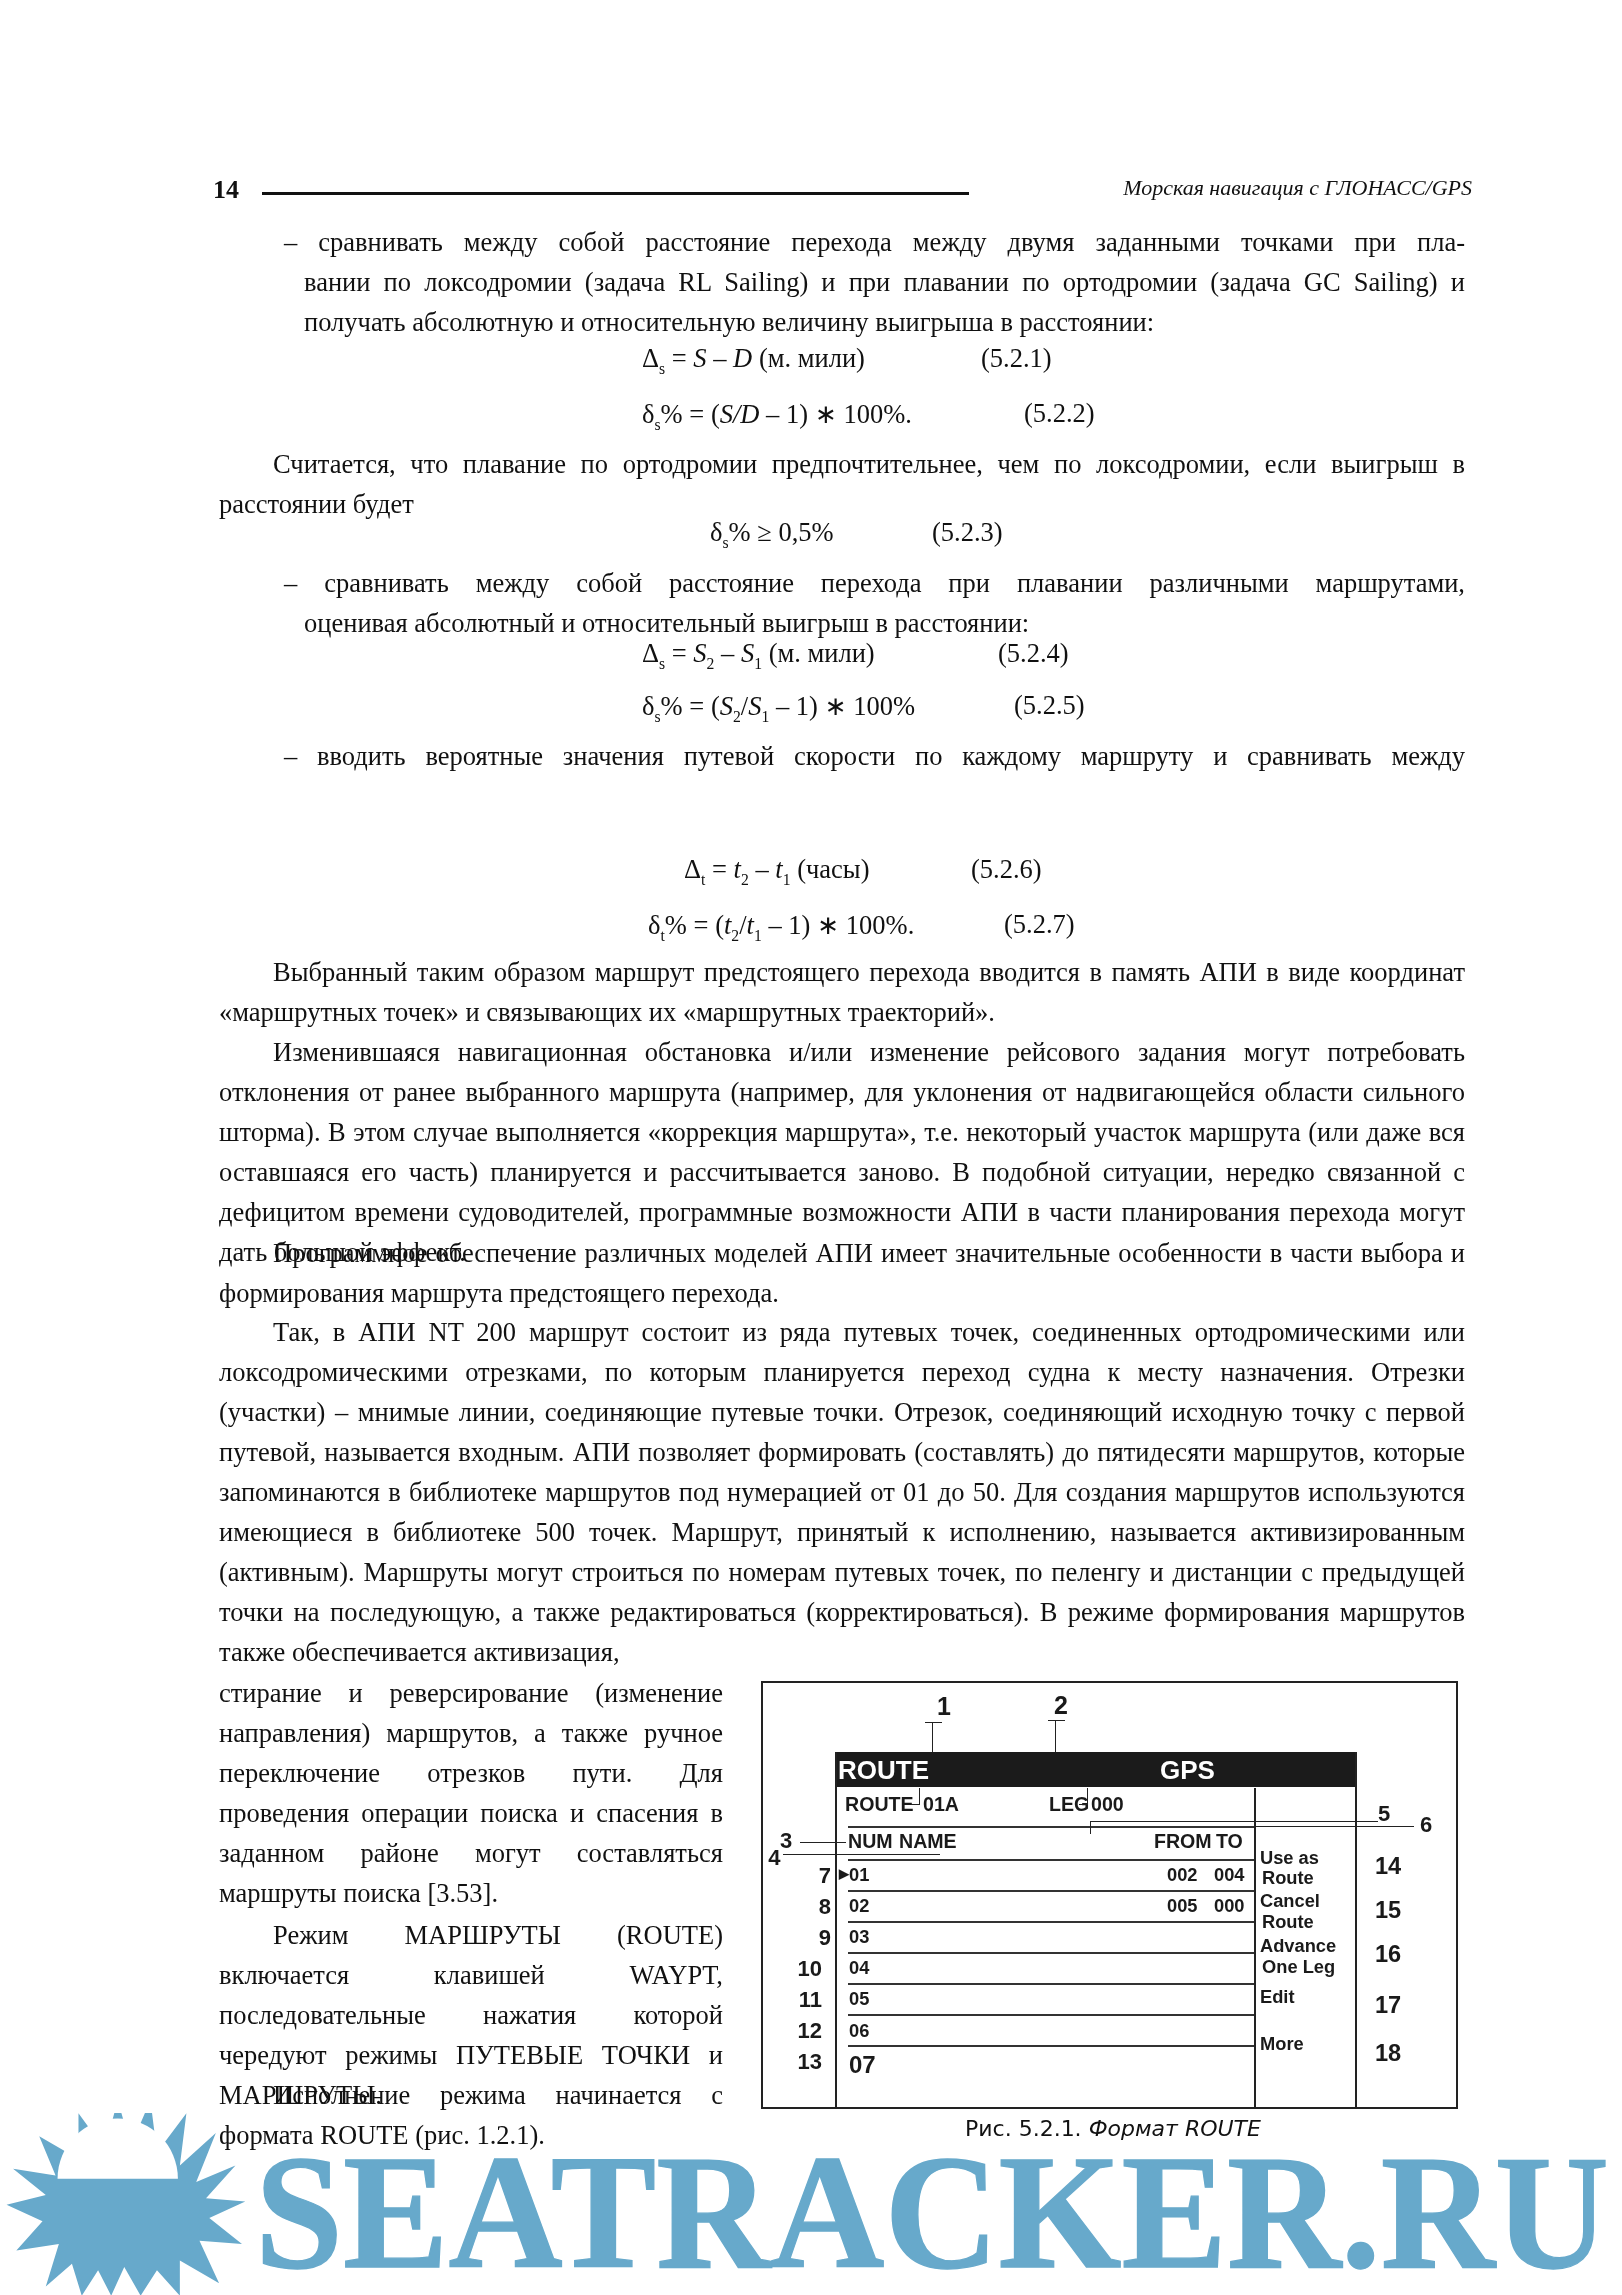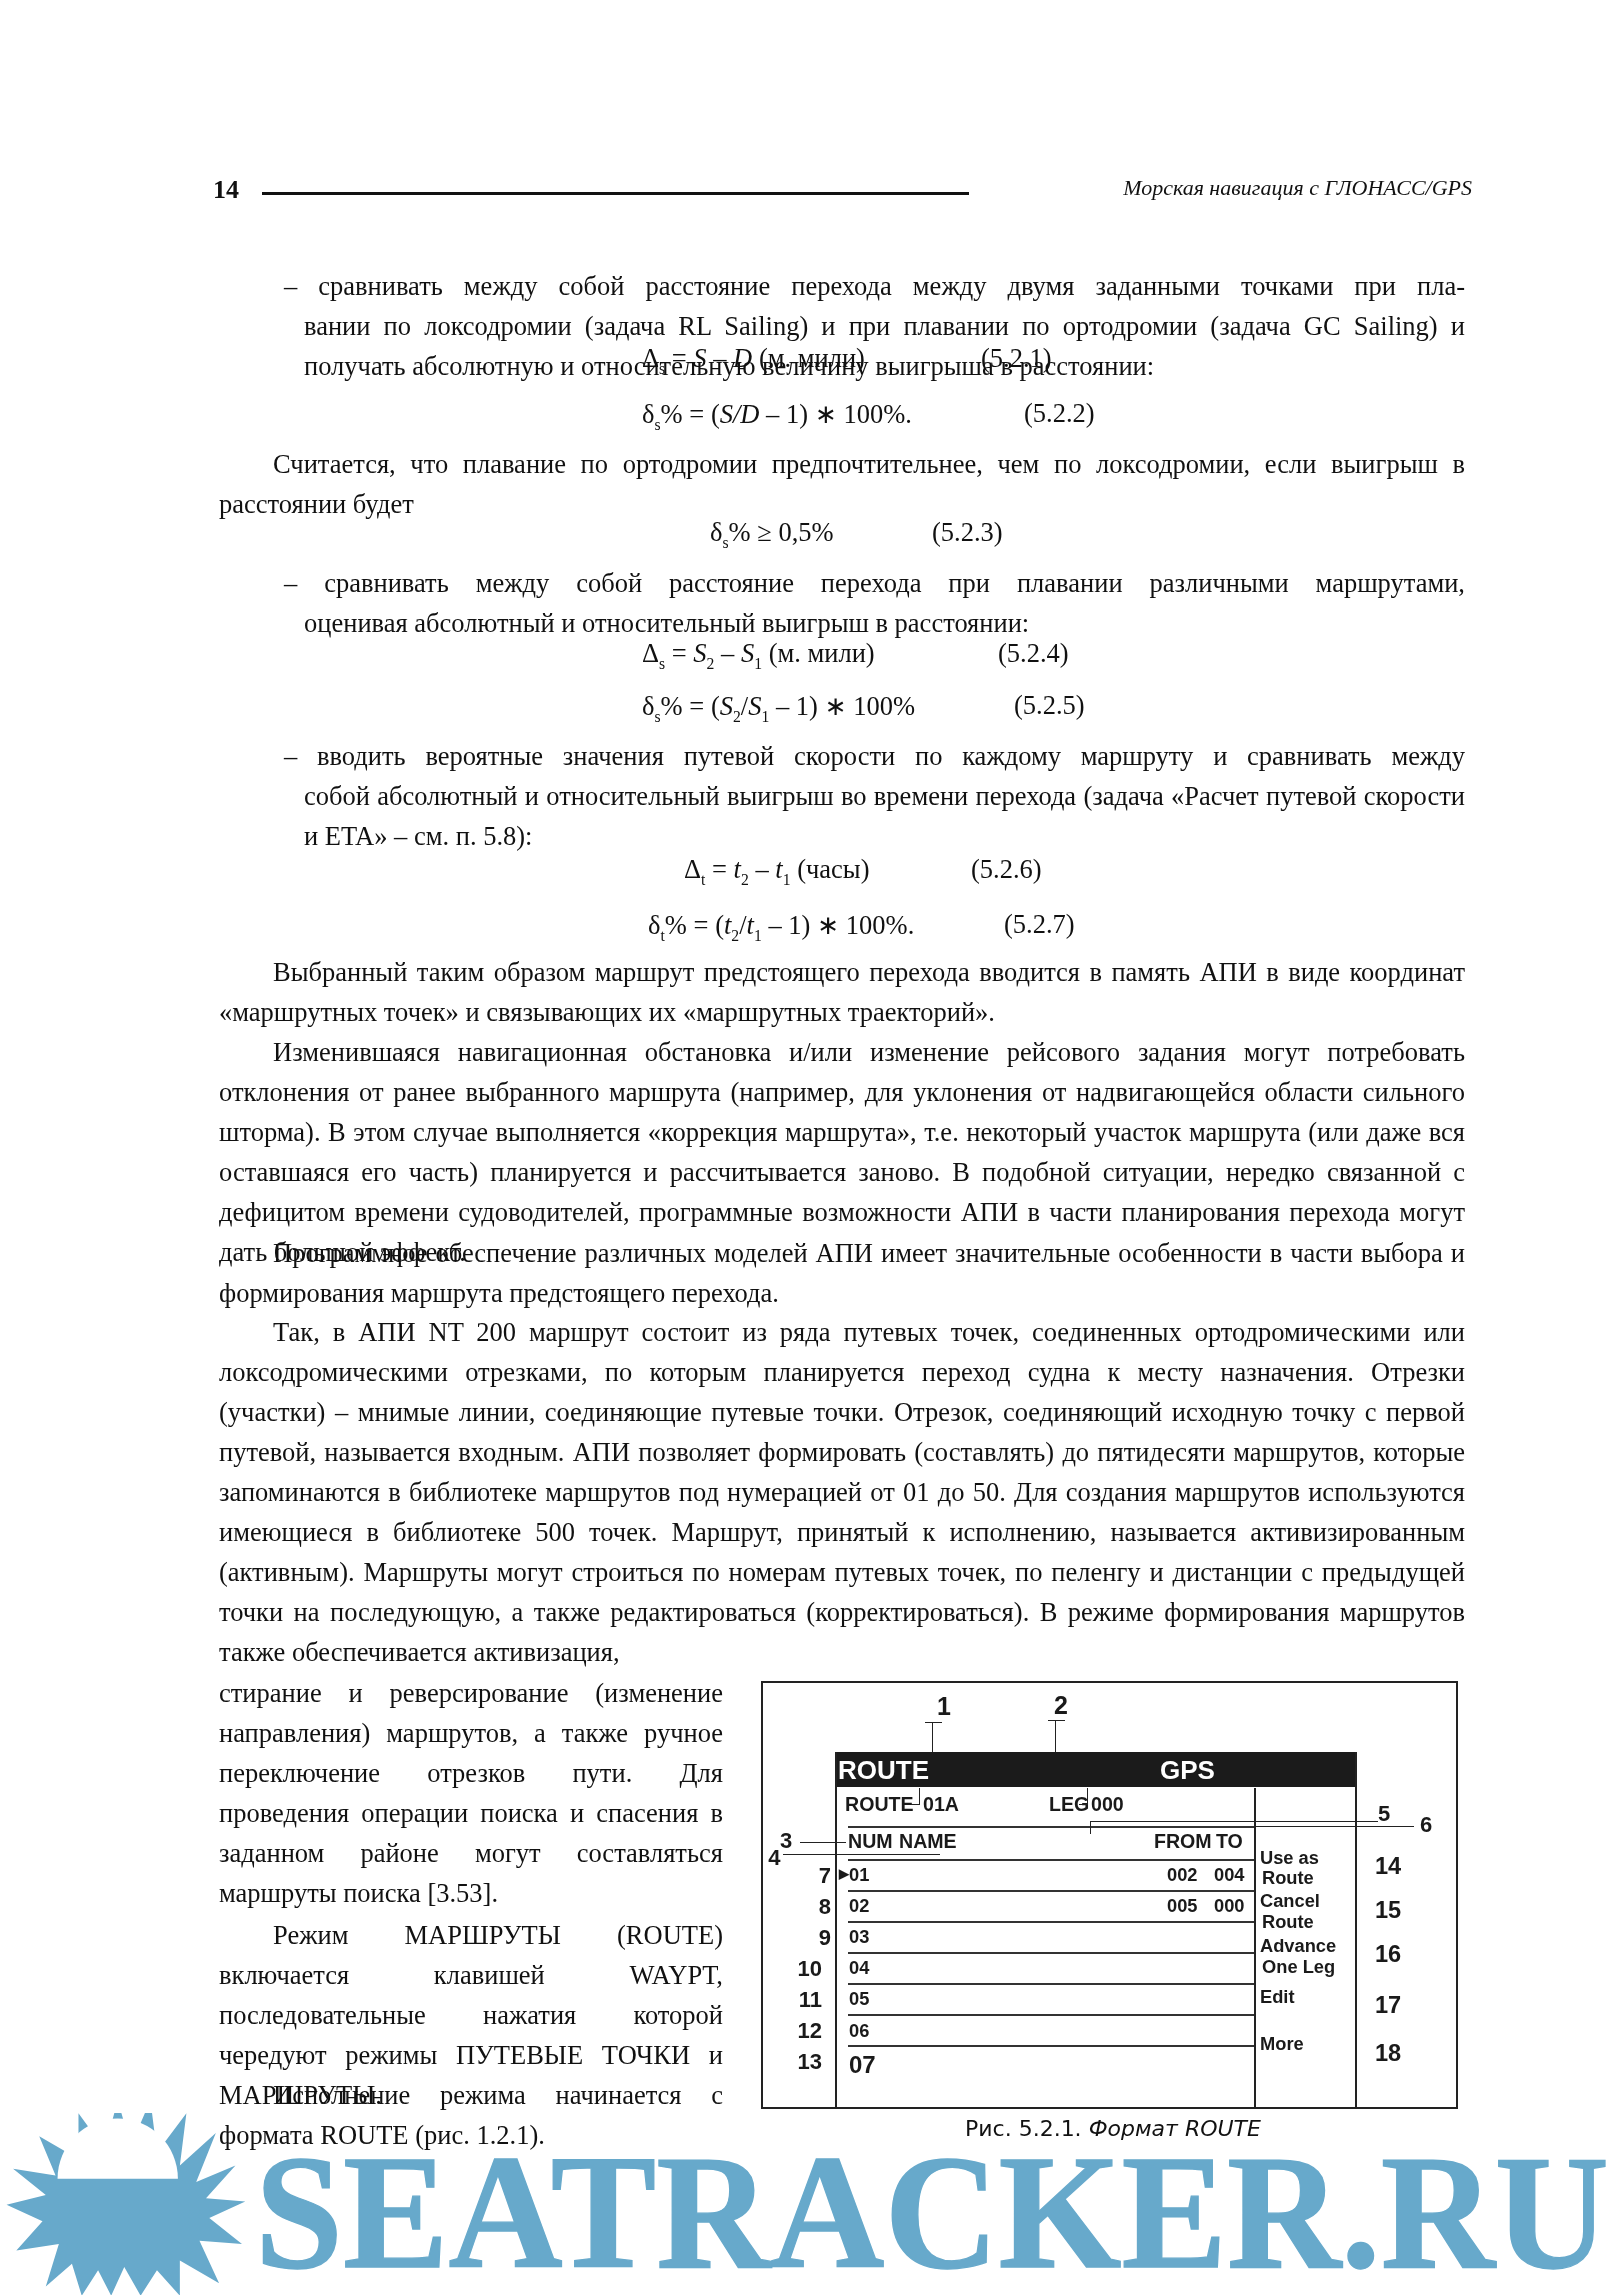--- a/index.html
+++ b/index.html
@@ -36,21 +36,21 @@
 
   .wm { position: absolute; left: 0; top: 2113px; width: 1622px; height: 183px; pointer-events: none; }
 </style>
 </head>
 <body>
 
 <div class="page-num">14</div>
 <div class="head-rule"></div>
 <div class="running-title">Морская навигация с ГЛОНАСС/GPS</div>
 
-<div class="p" style="top:222px;margin-top:44px;">
+<div class="p" style="top:222px;">
   <div style="padding-left:65px; text-align:justify; text-align-last:justify;">– сравнивать между собой расстояние перехода между двумя заданными точками при пла-</div>
   <div style="padding-left:85px;">вании по локсодромии (задача RL Sailing) и при плавании по ортодромии (задача GC Sailing) и получать абсолютную и относительную величину выигрыша в расстоянии:</div>
 </div>
 
 <div class="f" style="left:642px; top:343px;"><span>Δ</span><sub>s</sub><span> = </span><i>S</i><span> – </span><i>D</i><span> (м. мили)</span></div>
 <div class="f" style="left:981px; top:343px;">(5.2.1)</div>
 
 <div class="f" style="left:642px; top:398px;"><span>δ</span><sub>s</sub><span>% = (</span><i>S/D</i><span> – 1) ∗ 100%.</span></div>
 <div class="f" style="left:1024px; top:398px;">(5.2.2)</div>
 
@@ -65,21 +65,20 @@
 </div>
 
 <div class="f" style="left:642px; top:638px;"><span>Δ</span><sub>s</sub><span> = </span><i>S</i><sub>2</sub><span> – </span><i>S</i><sub>1</sub><span> (м. мили)</span></div>
 <div class="f" style="left:998px; top:638px;">(5.2.4)</div>
 
 <div class="f" style="left:642px; top:690px;"><span>δ</span><sub>s</sub><span>% = (</span><i>S</i><sub>2</sub><span>/</span><i>S</i><sub>1</sub><span> – 1) ∗ 100%</span></div>
 <div class="f" style="left:1014px; top:690px;">(5.2.5)</div>
 
 <div class="p" style="top:736px;">
   <div style="padding-left:65px; text-align:justify; text-align-last:justify;">– вводить вероятные значения путевой скорости по каждому маршруту и сравнивать между</div>
-  <div style="padding-left:85px;">собой абсолютный и относительный выигрыш во времени перехода (задача «Расчет путевой скорости и ETA» – см. п. 5.8):</div>
 </div>
 
 <div class="f" style="left:684px; top:854px;"><span>Δ</span><sub>t</sub><span> = </span><i>t</i><sub>2</sub><span> – </span><i>t</i><sub>1</sub><span> (часы)</span></div>
 <div class="f" style="left:971px; top:854px;">(5.2.6)</div>
 
 <div class="f" style="left:648px; top:909px;"><span>δ</span><sub>t</sub><span>% = (</span><i>t</i><sub>2</sub><span>/</span><i>t</i><sub>1</sub><span> – 1) ∗ 100%.</span></div>
 <div class="f" style="left:1004px; top:909px;">(5.2.7)</div>
 
 <div class="p indent" style="top:952px;">Выбранный таким образом маршрут предстоящего перехода вводится в память АПИ в виде координат «маршрутных точек» и связывающих их «маршрутных траекторий».</div>
 <div class="p indent" style="top:1032px;">Изменившаяся навигационная обстановка и/или изменение рейсового задания могут потребовать отклонения от ранее выбранного маршрута (например, для уклонения от надвигающейся области сильного шторма). В этом случае выполняется «коррекция маршрута», т.е. некоторый участок маршрута (или даже вся оставшаяся его часть) планируется и рассчитывается заново. В подобной ситуации, нередко связанной с дефицитом времени судоводителей, программные возможности АПИ в части планирования перехода могут дать большой эффект.</div>

